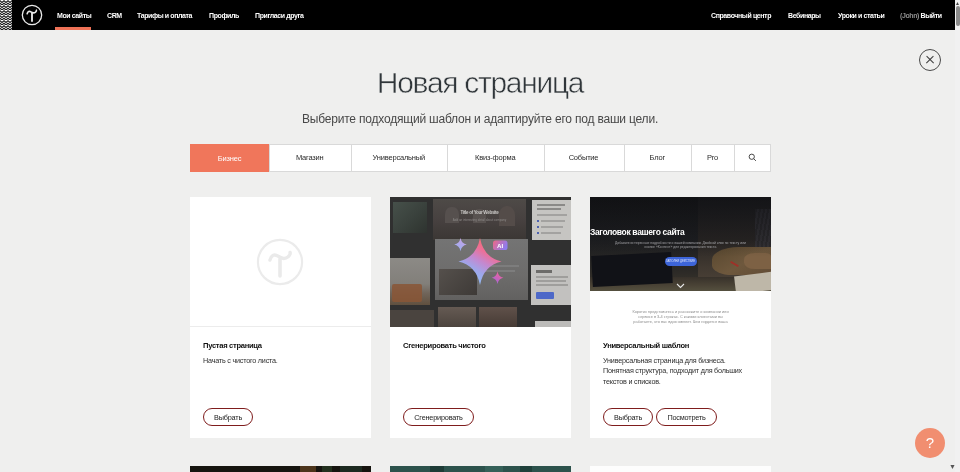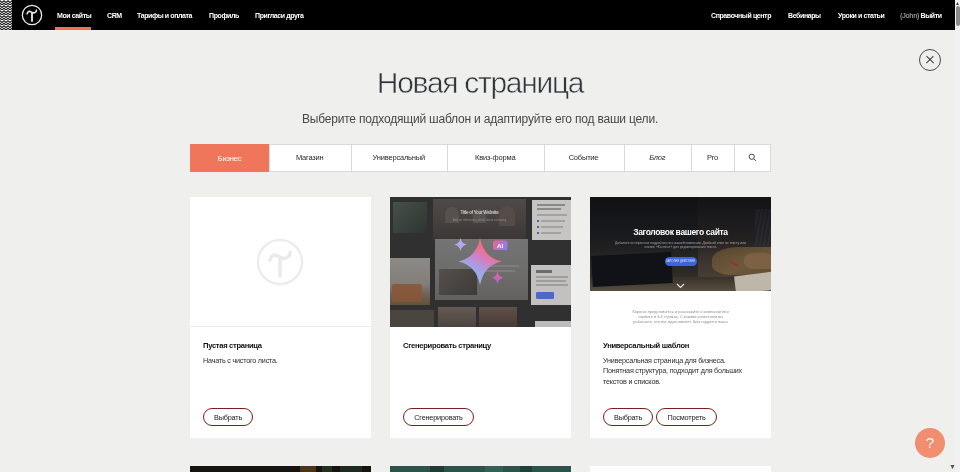--- a/index.html
+++ b/index.html
@@ -60,21 +60,21 @@
 <div id="closebtn"></div>
 <h1>Новая страница</h1>
 <p class="sub">Выберите подходящий шаблон и адаптируйте его под ваши цели.</p>
 <div id="tabs">
   <div style="position:absolute;left:79px;top:0;width:502px;height:28px;background:#fff;border:1px solid #d9d9d9;"></div>
   <div class="tab active" style="left:0; width:79px;">Бизнес</div>
   <div class="tabl" style="left:79px; width:81.5px;">Магазин</div>
   <div class="tabl" style="left:160.5px; width:96.5px;">Универсальный</div>
   <div class="tabl" style="left:257px; width:96.5px;">Квиз-форма</div>
   <div class="tabl" style="left:353.5px; width:80px;">Событие</div>
-  <div class="tabl" style="left:433.5px; width:67.5px;font-style:italic;">Блог</div>
+  <div class="tabl" style="left:433.5px; width:67.5px;">Блог</div>
   <div class="tabl" style="left:501px; width:43px;">Pro</div>
   <div class="tabl" style="left:544px; width:37px;">
     <svg width="9" height="9" viewBox="0 0 24 24" style="margin-top:9px;">
         <circle cx="10" cy="10" r="7" fill="none" stroke="#333" stroke-width="2.4"></circle>
         <path d="M15.5 15.5 L21 21" stroke="#333" stroke-width="2.4"></path>
       </svg>
   </div>
   <div class="tdiv" style="left:160.5px;"></div>
   <div class="tdiv" style="left:257px;"></div>
   <div class="tdiv" style="left:353.5px;"></div>
@@ -164,38 +164,38 @@
           <stop offset="1" stop-color="#8f7bef"></stop>
         </linearGradient>
       </defs>
       <path d="M90 41 Q93.6 60.3 111.5 64.5 Q93.6 68.7 90 88 Q86.4 68.7 68.5 64.5 Q86.4 60.3 90 41 Z" fill="url(#g1)"></path>
       <path d="M70.5 41 Q71.6 46.6 76.8 47.6 Q71.6 48.6 70.5 54.2 Q69.4 48.6 64.2 47.6 Q69.4 46.6 70.5 41 Z" fill="url(#g2)"></path>
       <path d="M107.5 74.5 Q108.5 79.8 113.4 80.7 Q108.5 81.6 107.5 86.9 Q106.5 81.6 101.6 80.7 Q106.5 79.8 107.5 74.5 Z" fill="url(#g3)"></path>
       <rect x="103" y="43.5" width="14.5" height="9.5" rx="2.6" fill="url(#g4)"></rect>
       <text x="110.2" y="50.7" font-size="6.2" font-weight="bold" fill="#fff" text-anchor="middle" font-family="Liberation Sans, sans-serif">AI</text>
     </svg>
   </div>
-  <div class="ct">Сгенерировать страницу</div>
+  <div class="ct">Сгенерировать чистого</div>
   <div class="btn" style="left:13px; width:71px;">Сгенерировать</div>
 </div>
 
 <div class="card" id="card3" style="left:590px;">
   <div class="cimg" id="univimg" style="background:#fff;">
 
     <div style="position:absolute;left:0;top:0;width:181px;height:94px;background:linear-gradient(180deg,#1a1b1e 0%,#1e1f22 45%,#2b2926 78%,#3e382f 100%);overflow:hidden;">
       <div style="position:absolute;left:108px;top:0;width:73px;height:94px;background:linear-gradient(180deg,#1f2024 0%,#282524 45%,#413931 75%,#4f4539 100%);"></div>
       <div style="position:absolute;left:122px;top:50px;width:59px;height:28px;background:linear-gradient(150deg,#58472f,#6e583d 55%,#624c36);border-radius:45% 0 0 35%;"></div>
       <div style="position:absolute;left:154px;top:56px;width:27px;height:16px;background:#7d6144;border-radius:40% 20% 0 40%;"></div>
       <div style="position:absolute;left:165px;top:12px;width:16px;height:38px;background:repeating-linear-gradient(100deg,#2b2b31 0 2px,#383840 2px 4px);opacity:.6;"></div>
       <div style="position:absolute;left:0px;top:80px;width:181px;height:14px;background:linear-gradient(180deg,#37312a 0%,#4a4336 60%,#55503f 100%);"></div>
       <div style="position:absolute;left:2px;top:57px;width:80px;height:31px;background:#111217;transform:rotate(-3deg);"></div>
       <div style="position:absolute;left:140px;top:66px;width:9px;height:2px;background:#a03028;transform:rotate(30deg);"></div>
       <div style="position:absolute;left:145px;top:77px;width:38px;height:18px;background:#beb7a8;transform:rotate(-7deg);"></div>
       <div style="position:absolute;left:0;top:0;width:181px;height:60px;background:linear-gradient(180deg,rgba(8,8,10,.5),rgba(8,8,10,0));"></div>
-      <div style="position:absolute;left:0;top:29.5px;width:181px;text-align:center;font-size:8.5px;font-weight:bold;color:#fff;letter-spacing:-0.35px;">Заголовок вашего сайта</div>
+      <div style="position:absolute;left:0;top:29.5px;width:181px;text-align:left;font-size:8.5px;font-weight:bold;color:#fff;letter-spacing:-0.35px;">Заголовок вашего сайта</div>
       <div style="position:absolute;left:0;top:43.5px;width:181px;text-align:center;font-size:3.4px;color:#a2a2a6;line-height:4.4px;">Добавьте интересные подробности о вашей компании. Двойной клик по тексту или<br>кнопке «Контент» для редактирования текста</div>
       <div style="position:absolute;left:74.5px;top:60px;width:32px;height:8.5px;background:#3d65d9;border-radius:4.5px;text-align:center;font-size:2.8px;color:#dfe6f8;line-height:9px;">ЗАПОЛНИ ДЕЙСТВИЕ</div>
       <svg width="9" height="6" viewBox="0 0 9 6" style="position:absolute;left:86px;top:86px;">
           <path d="M1 1 L4.5 4.5 L8 1" stroke="#e8e8e8" stroke-width="1.1" fill="none"></path>
         </svg>
     </div>
 
     <div style="position:absolute;left:0;top:112px;width:181px;text-align:center;font-size:3.9px;color:#8f8f8f;line-height:5.2px;">Коротко представьтесь и расскажите о компании или<br>сервисе в 3-4 строках. С какими клиентами вы<br>работаете, что вас вдохновляет. Чем гордится ваша<br>команда, какие у них ценности и устремления</div>
   </div>
   <div class="ct">Универсальный шаблон</div>

